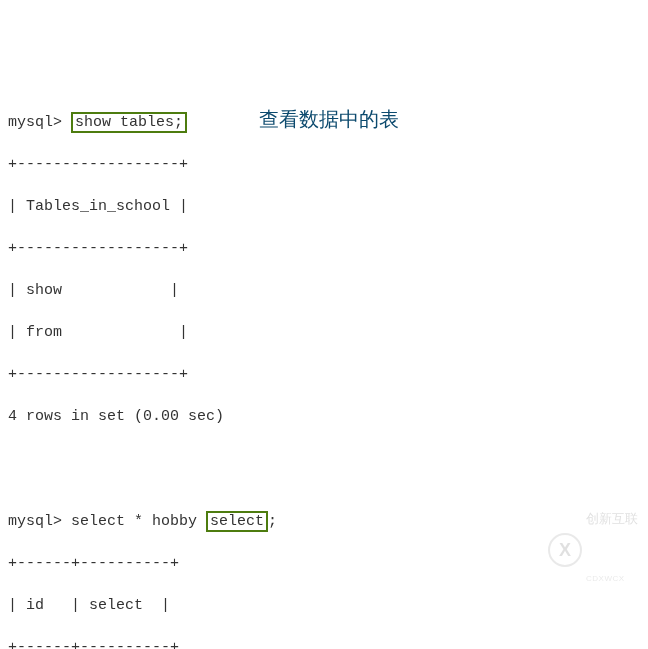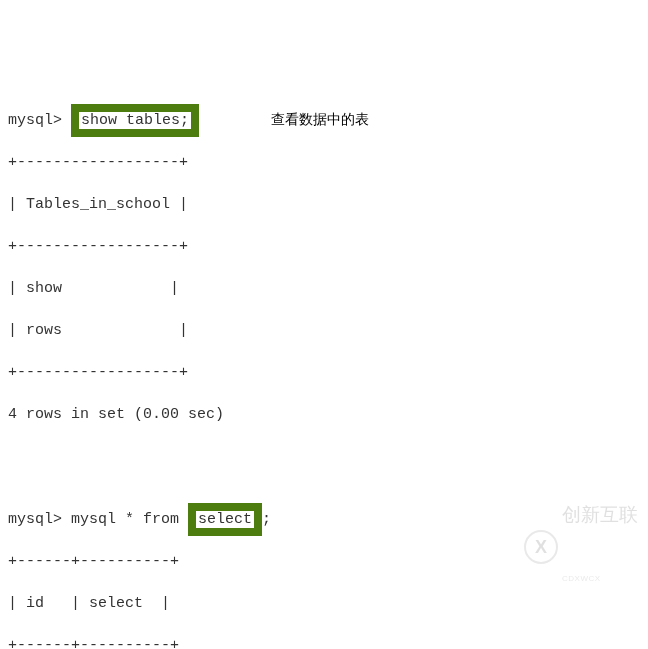--- a/index.html
+++ b/index.html
@@ -16,27 +16,27 @@
       line-height: 21px;
       color: #333;
       padding: 4px 8px;
       position: relative;
       white-space: pre;
     }
     .line {
       white-space: pre;
     }
     .red-box {
-      border: 8px solid #4d7c0f;
+      border: 2px solid #4d7c0f;
       padding: 0 2px;
     }
     .annotation {
-      color: #000000;
+      color: #0c4a6e;
       font-family: 'Microsoft YaHei', sans-serif;
-      font-size: 14px;
+      font-size: 20px;
       white-space: nowrap;
     }
     .watermark {
       position: absolute;
       right: 10px;
       bottom: 18px;
       opacity: 0.25;
       display: flex;
       align-items: center;
       gap: 4px;
@@ -49,42 +49,42 @@
       border-radius: 50%;
       display: flex;
       align-items: center;
       justify-content: center;
       font-weight: bold;
       font-size: 18px;
       color: #888;
     }
     .watermark .wm-text {
       color: #888;
-      font-size: 19px;
+      font-size: 13px;
       line-height: 1.1;
     }
     .wm-small { font-size: 8px; color: #aaa; letter-spacing: 0.5px;}
   </style>
 </head>
 <body>
 
 
 
 
 <div class="line"><span>mysql&gt;</span> <span class="red-box">show tables;</span>        <span class="annotation">查看数据中的表</span></div>
 <div class="line">+------------------+</div>
 <div class="line">| Tables_in_school |</div>
 <div class="line">+------------------+</div>
 <div class="line">| show            |</div>
-<div class="line">| rows             |</div>
+<div class="line">| from             |</div>
 <div class="line">+------------------+</div>
 <div class="line">4 rows in set (0.00 sec)</div>
 <div class="line"> </div>
 
-<div class="line"><span>mysql&gt;</span><span> mysql * from </span><span class="red-box">select</span><span>;</span></div>
+<div class="line"><span>mysql&gt;</span><span> select * hobby </span><span class="red-box">select</span><span>;</span></div>
 <div class="line">+------+----------+</div>
 <div class="line">| id   | select  |</div>
 <div class="line">+------+----------+</div>
 
 
 
 
 
 
 

